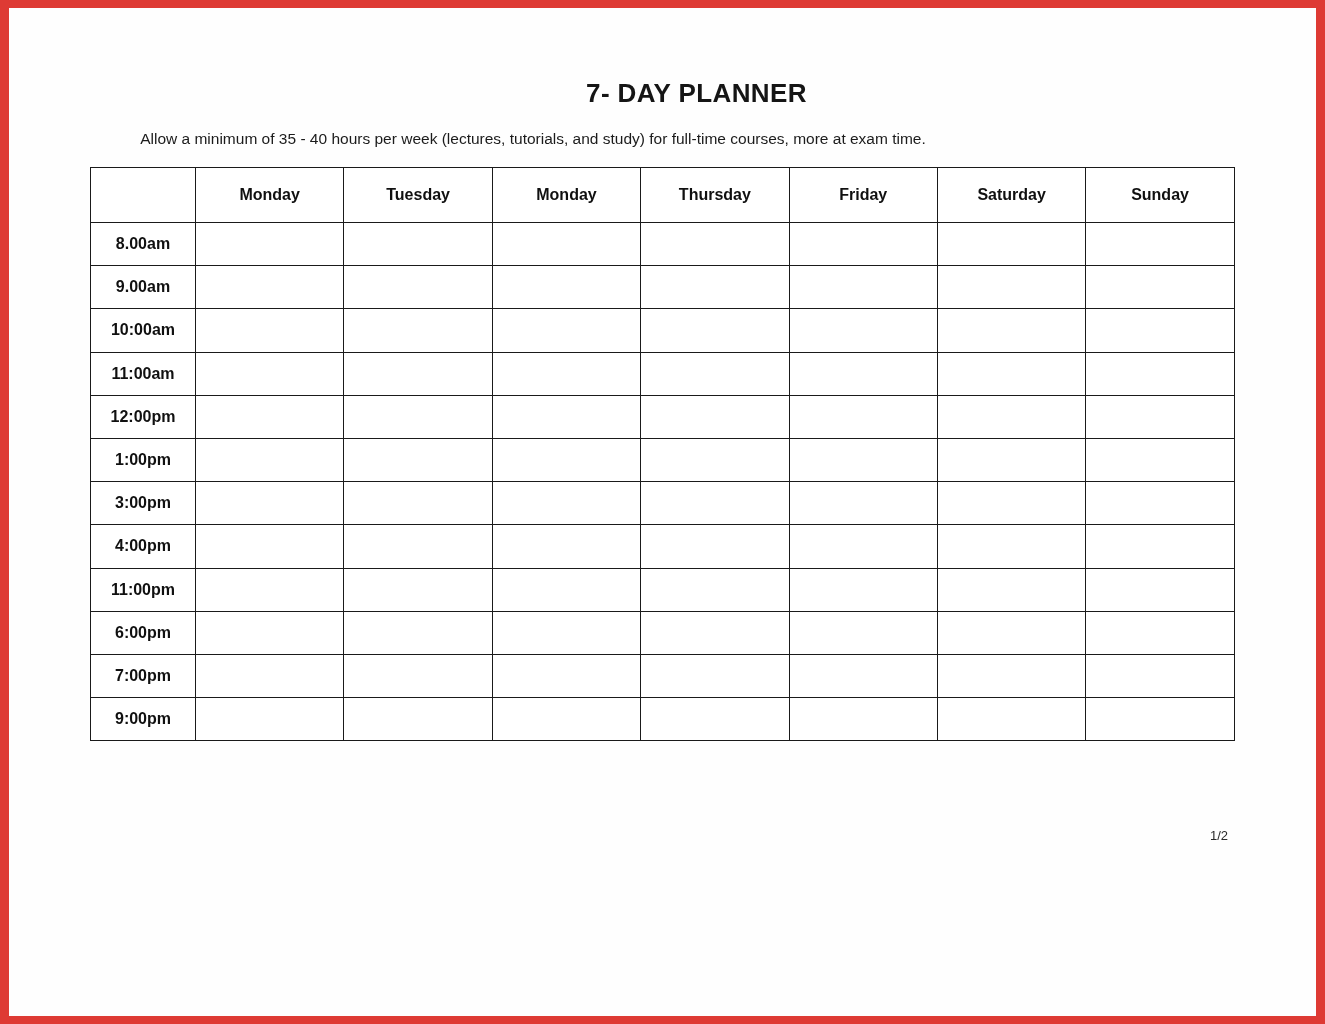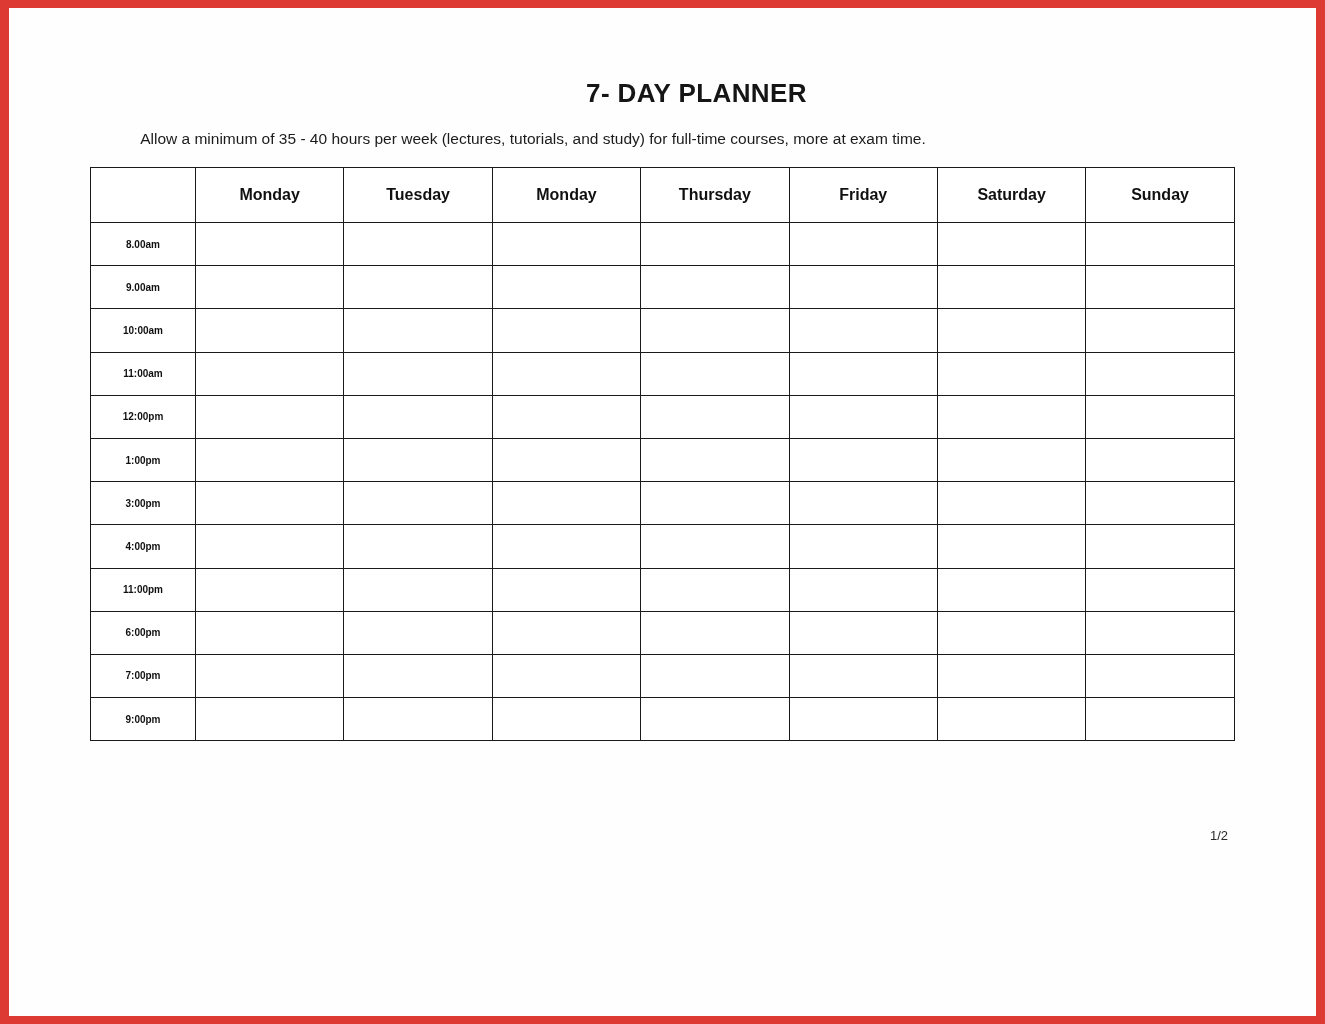--- a/index.html
+++ b/index.html
@@ -90,21 +90,21 @@
     height: 54px;
     font-size: 16px;
     font-weight: bold;
     color: #101010;
     text-align: center;
     vertical-align: middle;
   }
 
   tbody th.time-label {
     height: 42.2px;
-    font-size: 10px;
+    font-size: 16px;
     font-weight: bold;
     color: #101010;
     text-align: center;
     vertical-align: middle;
     white-space: nowrap;
   }
 
   tbody td.slot {
     height: 42.2px;
     vertical-align: middle;

